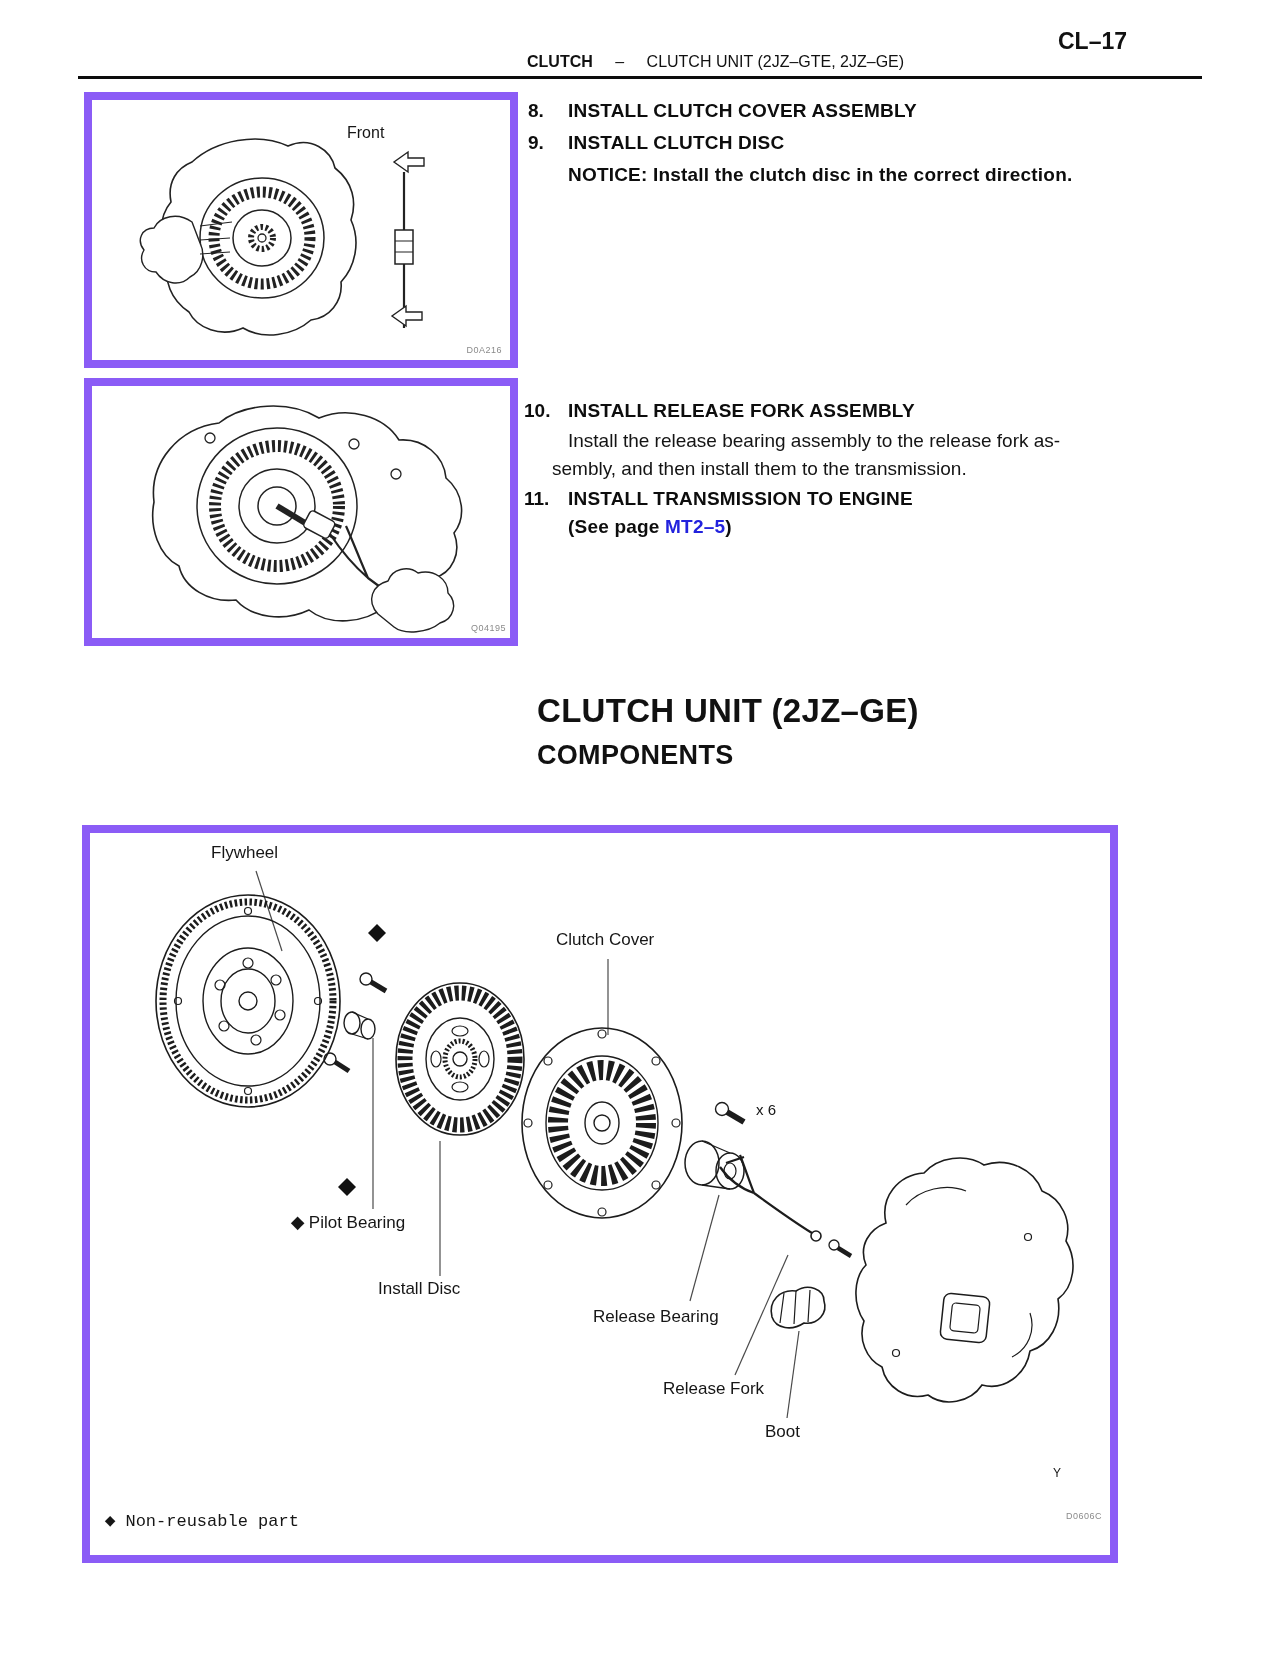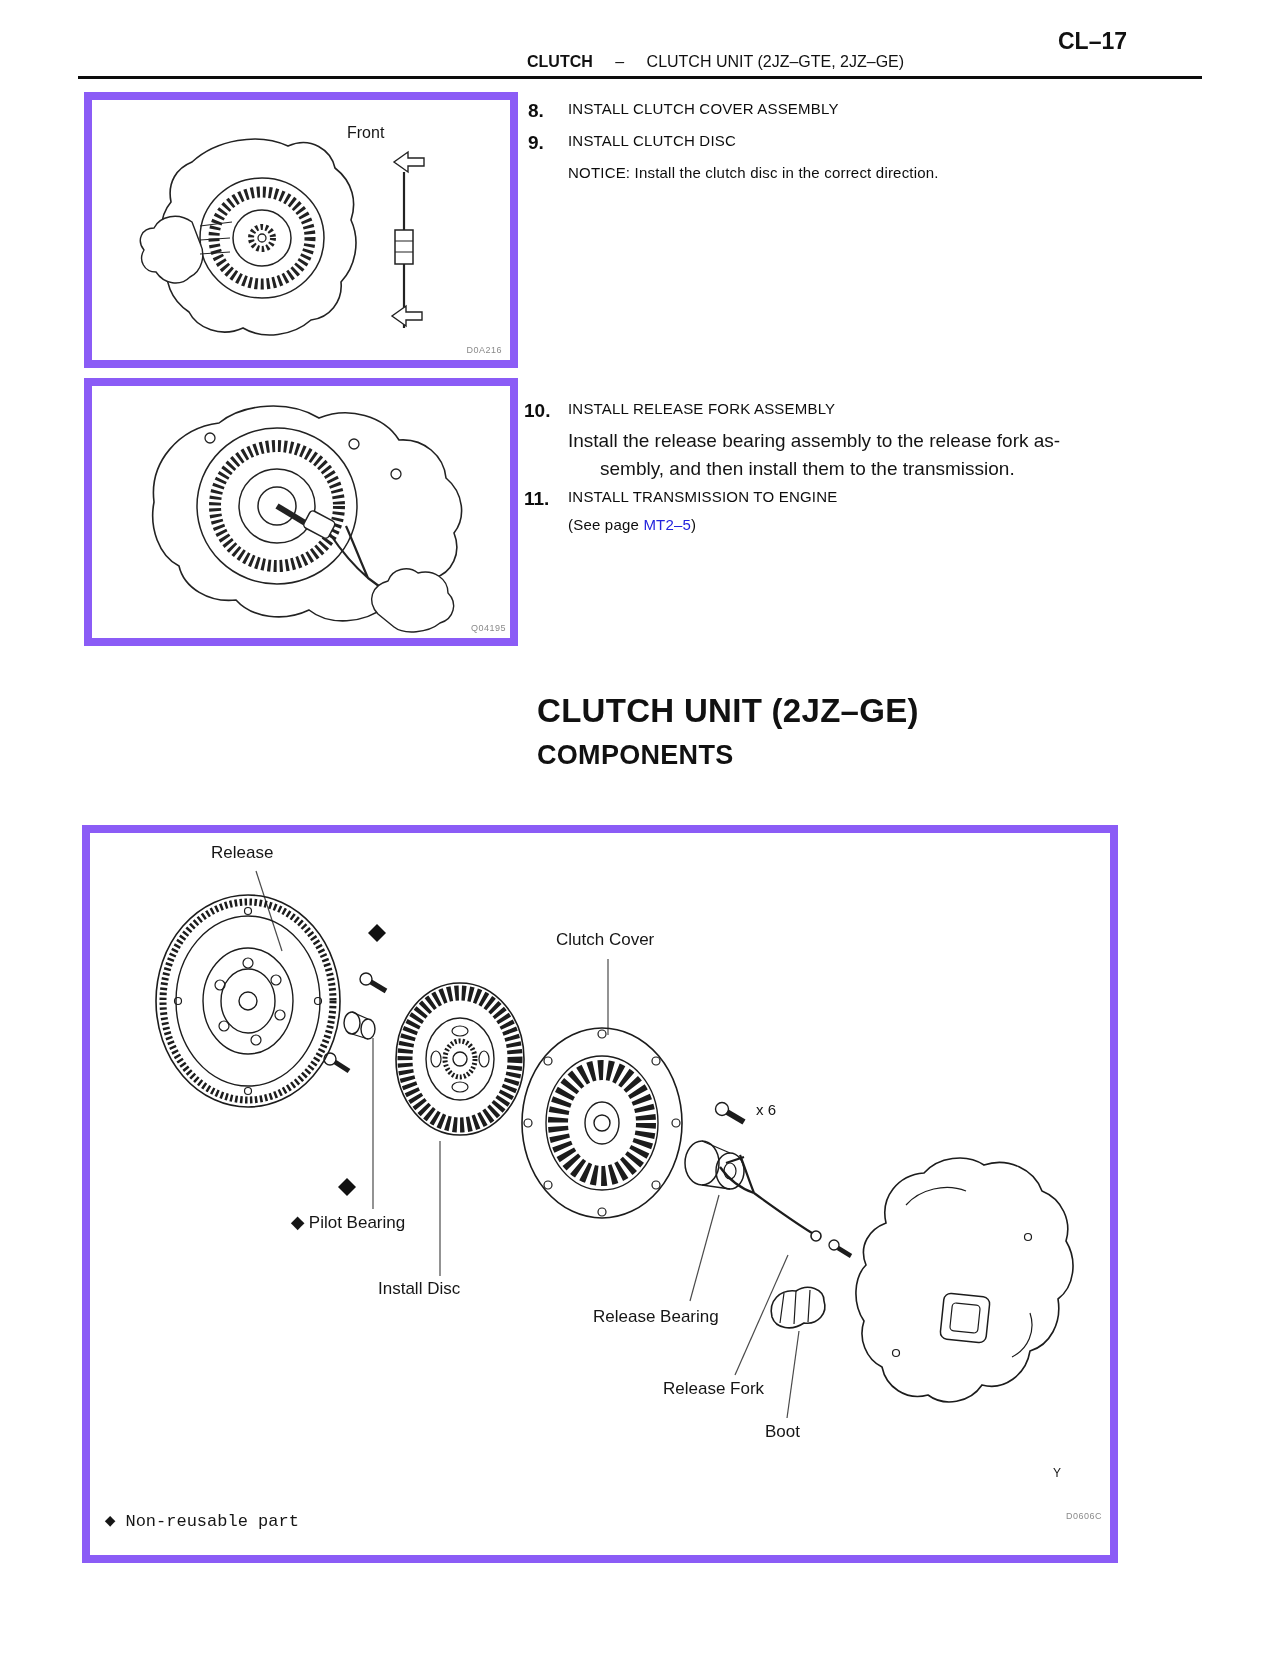--- a/index.html
+++ b/index.html
@@ -1,21 +1,21 @@
 <!DOCTYPE html>
 <html><head>
 <meta charset="utf-8">
 <style>
   html,body{margin:0;padding:0;background:#ffffff;}
   body{width:1280px;height:1656px;position:relative;font-family:"Liberation Sans",sans-serif;color:#111;overflow:hidden;}
   .abs{position:absolute;}
   .bold{font-weight:700;}
   .figbox{position:absolute;border:8px solid #8b5cf6;background:#fff;}
   .stepnum{position:absolute;font-weight:700;font-size:19px;color:#0d0d0d;}
-  .steptitle{position:absolute;font-weight:400;font-size:15px;color:#0d0d0d;letter-spacing:0.2px;}
+  .steptitle{position:absolute;font-weight:700;font-size:19px;color:#0d0d0d;letter-spacing:0.2px;}
   .stepbody{position:absolute;font-size:19px;color:#141414;}
   .dlabel{position:absolute;font-size:17px;color:#161616;white-space:nowrap;}
   .figcode{position:absolute;font-size:9px;color:#8a8a8a;letter-spacing:0.5px;}
   .diamond{display:inline-block;transform:scale(1.05);}
   .link{color:#2222dd;}
   svg{display:block;}
   .hr{position:absolute;left:78px;top:76px;width:1124px;border-top:3px solid #0c0c0c;}
 </style>
 </head>
 <body>
@@ -74,21 +74,21 @@
 <div class="stepnum" style="left:528px;top:100px;">8.</div>
 <div class="steptitle" style="left:568px;top:100px;">INSTALL CLUTCH COVER ASSEMBLY</div>
 
 <div class="stepnum" style="left:528px;top:132px;">9.</div>
 <div class="steptitle" style="left:568px;top:132px;">INSTALL CLUTCH DISC</div>
 <div class="steptitle" style="left:568px;top:164px;">NOTICE: Install the clutch disc in the correct direction.</div>
 
 <div class="stepnum" style="left:524px;top:400px;">10.</div>
 <div class="steptitle" style="left:568px;top:400px;">INSTALL RELEASE FORK ASSEMBLY</div>
 <div class="stepbody" style="left:568px;top:430px;">Install the release bearing assembly to the release fork as-</div>
-<div class="stepbody" style="left:600px;top:458px;">sembly, and then install them to the transmission.</div>
+<div class="stepbody" style="left:552px;top:458px;">sembly, and then install them to the transmission.</div>
 
 <div class="stepnum" style="left:524px;top:488px;">11.</div>
 <div class="steptitle" style="left:568px;top:488px;">INSTALL TRANSMISSION TO ENGINE</div>
 <div class="steptitle" style="left:568px;top:516px;">
   <span>(See page </span><span class="link">MT2–5</span><span>)</span>
 </div>
 
 <div class="abs bold" style="left:537px;top:692px;font-size:33px;letter-spacing:0.3px;">CLUTCH UNIT (2JZ–GE)</div>
 <div class="abs bold" style="left:537px;top:740px;font-size:27px;letter-spacing:0.3px;">COMPONENTS</div>
 
@@ -202,21 +202,21 @@
           <rect x="861" y="471" width="28" height="28" rx="4" stroke-width="1.2"></rect>
         </g>
         <path d="M816,372 C830,356 856,350 876,358" stroke-width="1.2"></path>
         <path d="M940,480 C946,498 938,516 922,524" stroke-width="1.2"></path>
         <circle cx="806" cy="520" r="3.5" stroke-width="1.2"></circle>
         <circle cx="938" cy="404" r="3.5" stroke-width="1.2"></circle>
       </g>
     </g>
   </svg>
 
-  <span class="dlabel" style="left:121px;top:10px;">Release</span>
+  <span class="dlabel" style="left:121px;top:10px;">Flywheel</span>
   <span class="dlabel" style="left:466px;top:97px;">Clutch Cover</span>
   <span class="dlabel" style="left:666px;top:268px;font-size:15px;">x 6</span>
   <span class="dlabel" style="left:201px;top:379px;"><span class="diamond">◆</span> <span>Pilot Bearing</span></span>
   <span class="dlabel" style="left:288px;top:446px;">Install Disc</span>
   <span class="dlabel" style="left:503px;top:474px;">Release Bearing</span>
   <span class="dlabel" style="left:573px;top:546px;">Release Fork</span>
   <span class="dlabel" style="left:675px;top:589px;">Boot</span>
   <span class="dlabel" style="left:15px;top:677px;font-family:Liberation Mono, monospace;"><span class="diamond">◆</span> <span>Non-reusable part</span></span>
   <span class="dlabel" style="left:963px;top:633px;font-size:12px;">Y</span>
   <span class="figcode" style="left:976px;top:652px;margin-top:26px;">D0606C</span>

